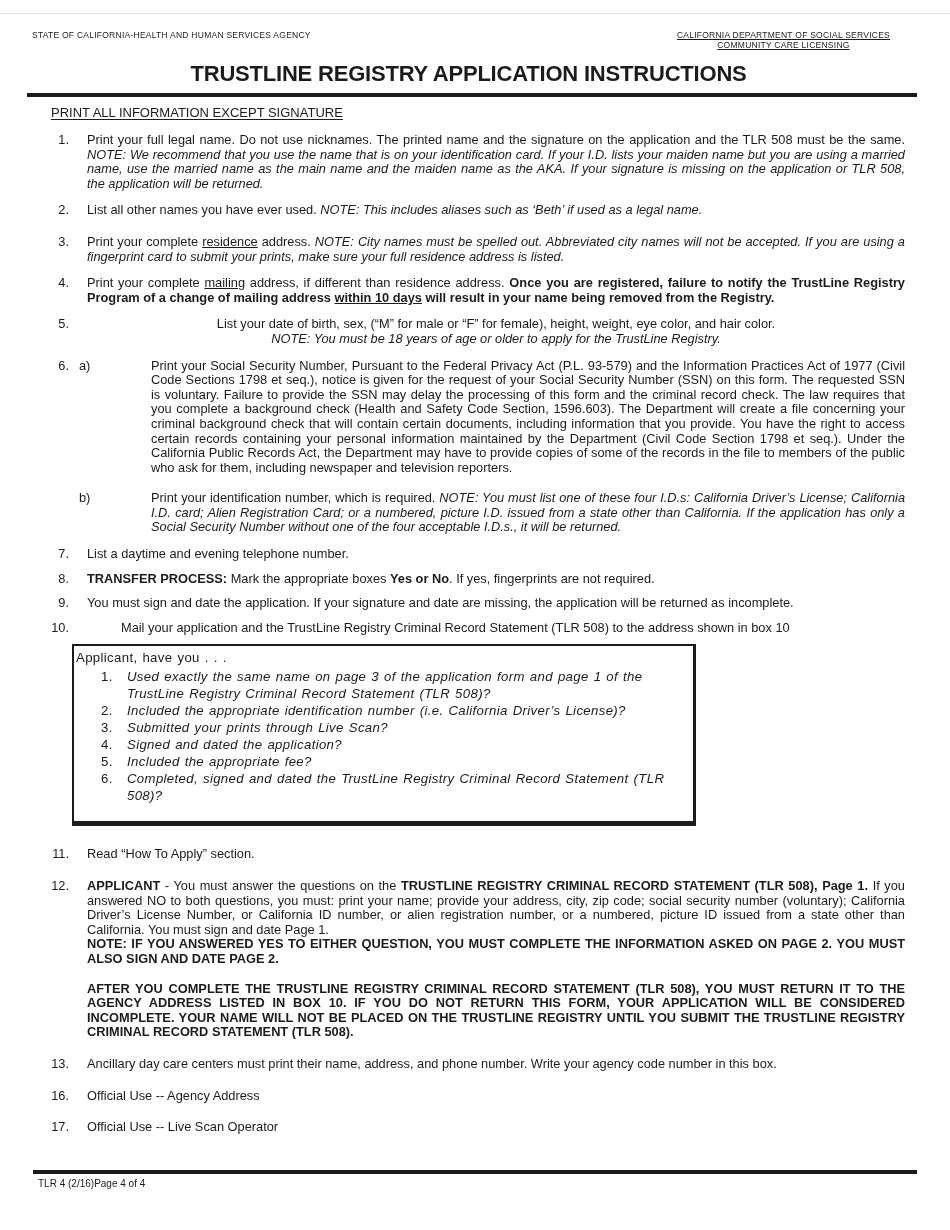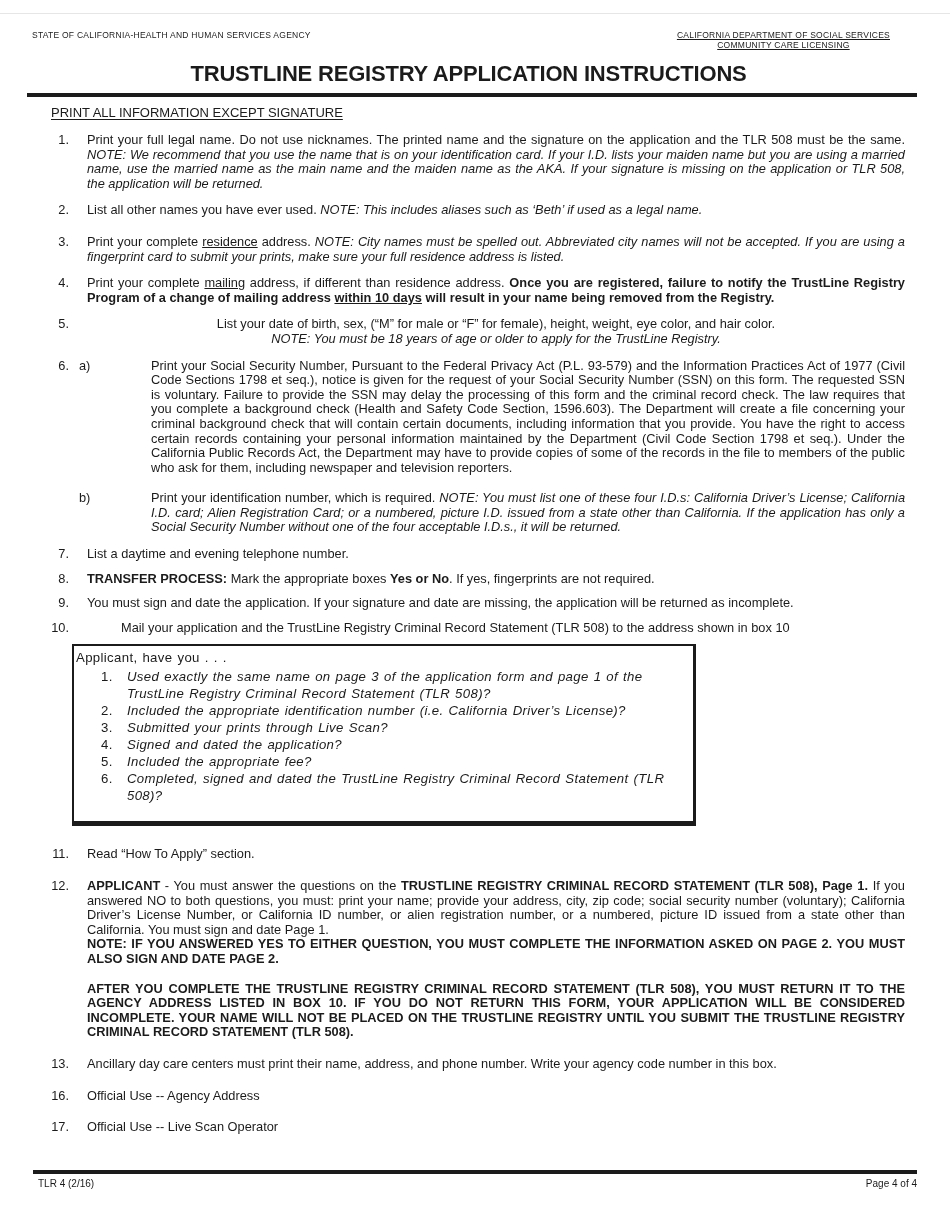--- a/index.html
+++ b/index.html
@@ -46,21 +46,21 @@
     padding:3px 8px 17px 2px;
     font-size:13.2px; line-height:17px; letter-spacing:.35px; word-spacing:1px;
   }
   .check-intro { margin-bottom:2px; }
   .check-row { display:flex; padding-left:25px; }
   .check-num { flex:0 0 18px; margin-right:8px; text-align:left; }
   .check-text { flex:1;font-style:italic; }
 
   .footer { position:absolute; left:33px; right:33px; top:1170px; }
   .footer .rule-double { margin:0; }
-  .footer-row { display:flex; justify-content:space-between; font-size:10px; margin-top:4px; padding-left:5px; }
+  .footer-row { display:flex; font-size:10px; margin-top:4px; padding-left:5px; }
 </style>
 </head>
 <body>
 
 <div class="page">
   <div class="scan-line"></div>
 
   <div class="hdr">
     <div class="hdr-left">STATE OF CALIFORNIA-HEALTH AND HUMAN SERVICES AGENCY</div>
     <div class="hdr-right">

